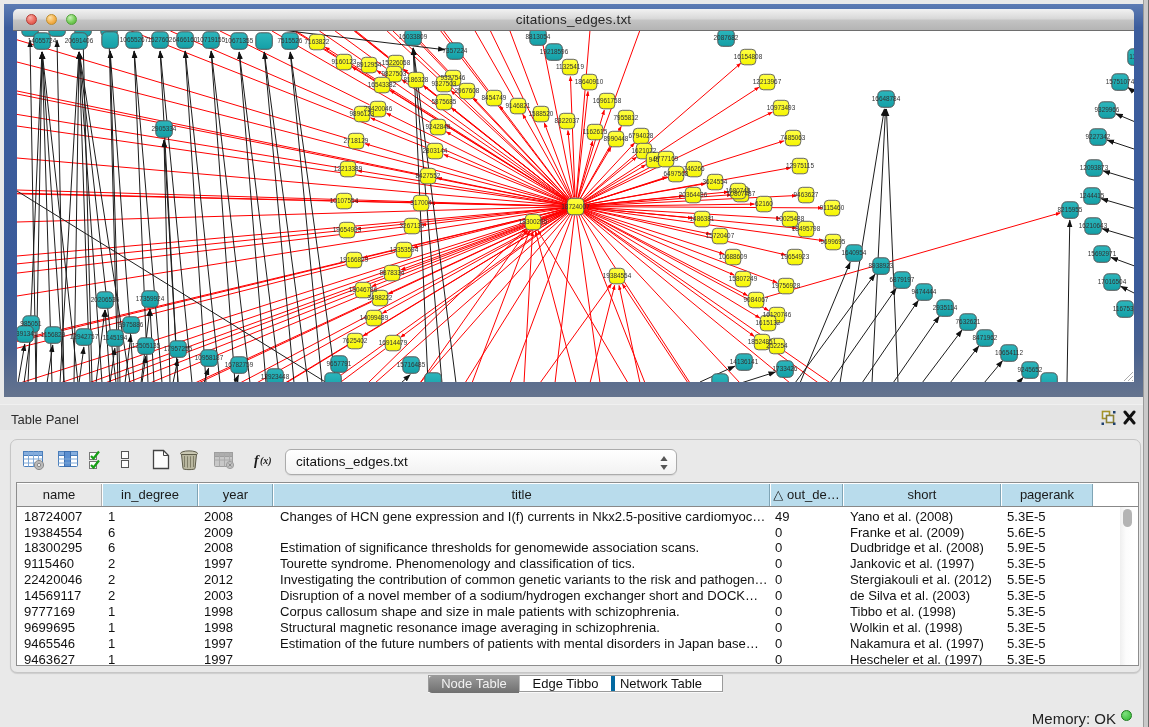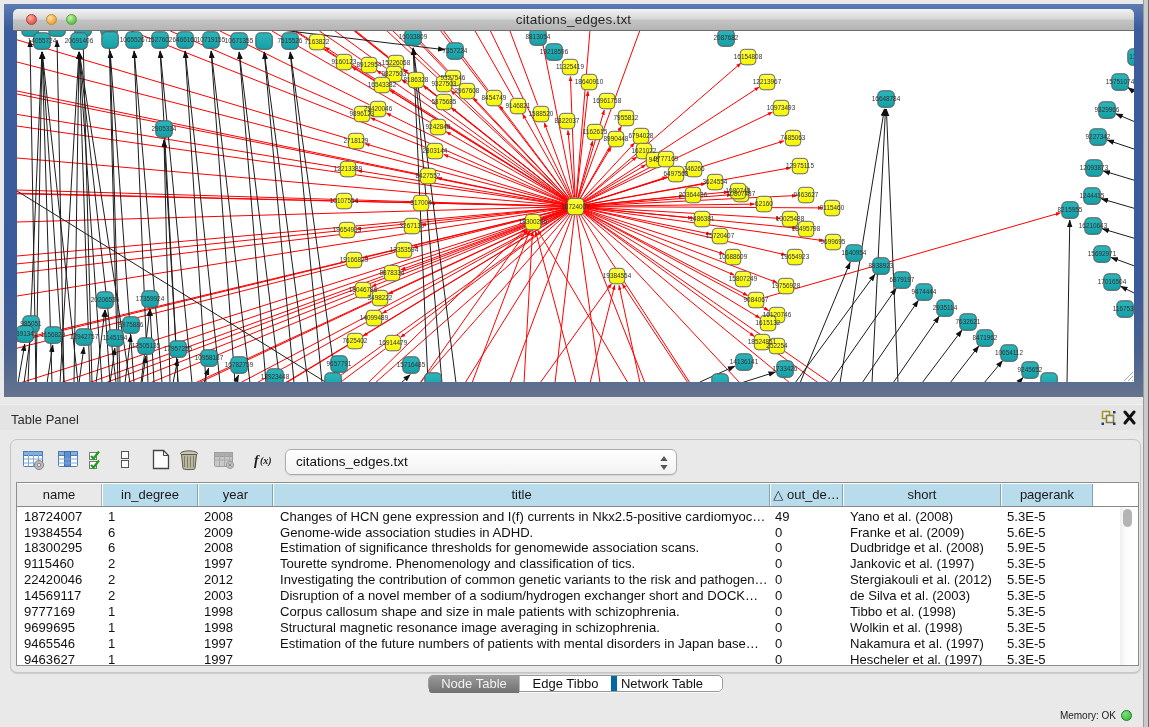--- a/index.html
+++ b/index.html
@@ -30,24 +30,24 @@
  font-size:13px;color:#1a1a1a;text-align:center;line-height:22px}
 #hdrline{position:absolute;left:0;top:23px;width:1121px;height:1px;background:#888}
 .row{position:absolute;left:0;width:1100px;height:16px;font-size:13.1px;color:#111}
 .row .tt{width:505px;overflow:hidden}
 .row span{position:absolute;top:0.5px;white-space:nowrap}
 #vsb{position:absolute;right:3px;top:24px;width:15px;height:158px;
  background:linear-gradient(90deg,#efefef,#fcfcfc 40%,#fff)}
 #vsb div{position:absolute;left:3px;top:2px;width:9px;height:18px;border-radius:5px;
  background:#b4b4b4}
 
-#tabs{left:428px;top:675px;width:295px;height:17px;border:1px solid #9a9a9a;border-radius:5px;
+#tabs{left:428px;top:675px;width:295px;height:17px;border:1px solid #9a9a9a;border-radius:0;
  background:#fff;box-shadow:0 1px 0 rgba(255,255,255,0.7)}
 #tabs div{position:absolute;top:0;height:15px;font-size:13px;line-height:16px;text-align:center}
-#memline{position:absolute;right:33px;top:710px;font-size:10px;color:#222}
+#memline{position:absolute;right:33px;top:710px;font-size:15px;color:#222}
 #memdot{position:absolute;left:1121px;top:710px;width:11px;height:11px;border-radius:50%;
  background:radial-gradient(circle at 35% 30%,#7ee07e,#2eb82e);border:1px solid #1c7a1c}
 #redge{left:1143px;top:0;width:6px;height:727px;background:#c9c9c9;
  border-left:1px solid #9b9b9b;border-right:1.5px solid #6a6a6a}
 </style></head><body>
 <div id="page">
 <div class="abs" id="frame"></div>
 <div class="abs" id="titlebar">
  <div class="tl" style="left:13px;background:radial-gradient(circle at 35% 30%,#f7b1aa,#ec6a5e 55%,#d0483c);border:0.5px solid #b43c36"></div>
  <div class="tl" style="left:33px;background:radial-gradient(circle at 35% 30%,#fbe2a9,#f5b14d 55%,#dd9328);border:0.5px solid #c08e2d"></div>
@@ -648,21 +648,20 @@
         <span style="left:187px">2008</span>
         <span class="tt" style="left:263px">Changes of HCN gene expression and I(f) currents in Nkx2.5-positive cardiomyoc…</span>
         <span style="left:758px">49</span>
         <span style="left:833px">Yano et al. (2008)</span>
         <span style="left:990px">5.3E-5</span>
       </div>
       <div class="row" style="top:41.0px">
         <span style="left:7px">19384554</span>
         <span style="left:91px">6</span>
         <span style="left:187px">2009</span>
-        <span class="tt" style="left:263px">Genome-wide association studies in ADHD.</span>
         <span style="left:758px">0</span>
         <span style="left:833px">Franke et al. (2009)</span>
         <span style="left:990px">5.6E-5</span>
       </div>
       <div class="row" style="top:56.9px">
         <span style="left:7px">18300295</span>
         <span style="left:91px">6</span>
         <span style="left:187px">2008</span>
         <span class="tt" style="left:263px">Estimation of significance thresholds for genomewide association scans.</span>
         <span style="left:758px">0</span>
@@ -731,17 +730,17 @@
         <span style="left:833px">Hescheler et al. (1997)</span>
         <span style="left:990px">5.3E-5</span>
       </div>
  <div id="vsb">
         <div></div>
       </div>
 </div>
 <div class="abs" id="tabs">
  <div style="left:0;width:90px;background:linear-gradient(#9a9a9a,#6f6f6f);color:#f2f2f2;border-radius:3px 0 0 3px;height:17px;line-height:16px">Node Table</div>
  <div style="left:90px;width:92px;color:#111;border-left:1px solid #bbb">Edge Tibbo</div>
- <div style="left:182px;width:96px;color:#111;border-left:6px solid #0369a1">Network Table</div>
+ <div style="left:182px;width:96px;color:#111;border-left:4px solid #0369a1">Network Table</div>
 </div>
 <div id="memline">Memory: OK</div>
 <div id="memdot"></div>
 <div class="abs" id="redge"></div>
 </div>
 </body></html>

